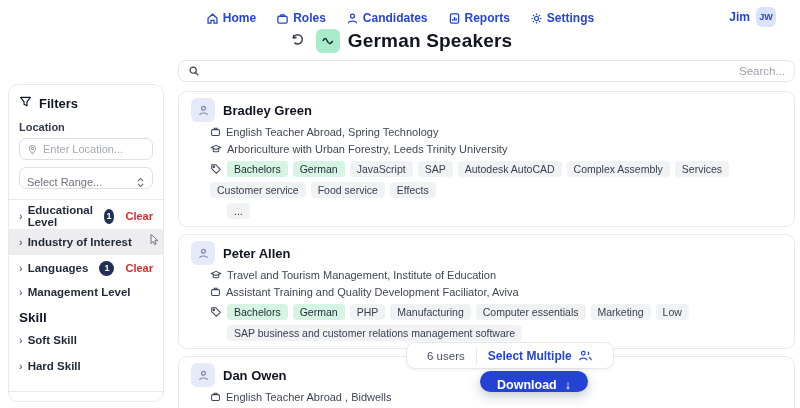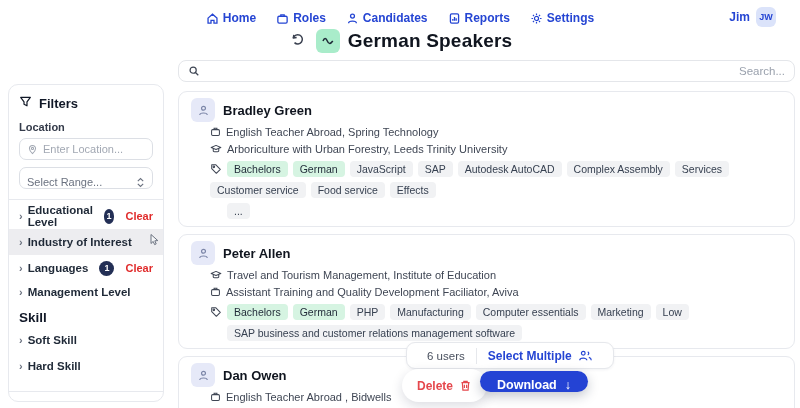--- a/index.html
+++ b/index.html
@@ -357,28 +357,20 @@
       <span style="display:flex;">
           <svg width="15" height="13" viewBox="0 0 16 14" fill="none" stroke="#2545d3" stroke-width="1.3">
             <circle cx="5.6" cy="4.6" r="2"></circle>
             <path d="M1.8 12 C1.8 9.2 9.4 9.2 9.4 12"></path>
             <path d="M10.4 2.9 a2 2 0 0 1 0 3.6"></path>
             <path d="M11.6 9 c1.7.5 2.6 1.5 2.6 3"></path>
           </svg>
         </span>
     </span>
   </div>
-  <div class="delete-pill">
-    <span>Delete</span>
-    <span style="display:flex;">
-        <svg width="13" height="13" viewBox="0 0 14 14" fill="none" stroke="#e5484d" stroke-width="1.3">
-          <path d="M2.6 4 H11.4 M5.2 4 V2.6 H8.8 V4 M3.6 4 L4.2 12 H9.8 L10.4 4 M5.8 6.2 V9.8 M8.2 6.2 V9.8"></path>
-        </svg>
-      </span>
-  </div>
   <div class="download-pill">
     <span>Download</span>
     <span class="dl-arrow">↓</span>
   </div>
 
   <span class="cursor-icon"><svg width="14" height="14" viewBox="0 0 14 14">
         <path d="M5 1.5 L5 10.5 L7.2 8.4 L8.6 11.6 L10.2 10.9 L8.8 7.8 L11.8 7.6 Z" fill="#f5f6f8" stroke="#6b7280" stroke-width="1"></path>
       </svg></span>
 
 </div>

